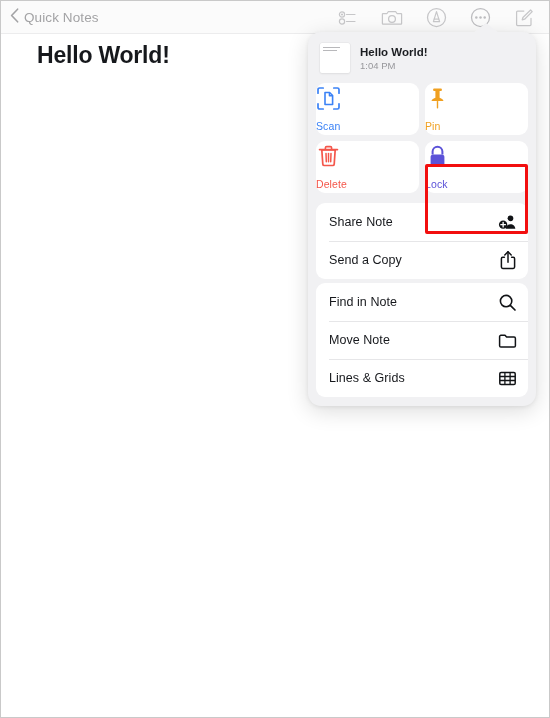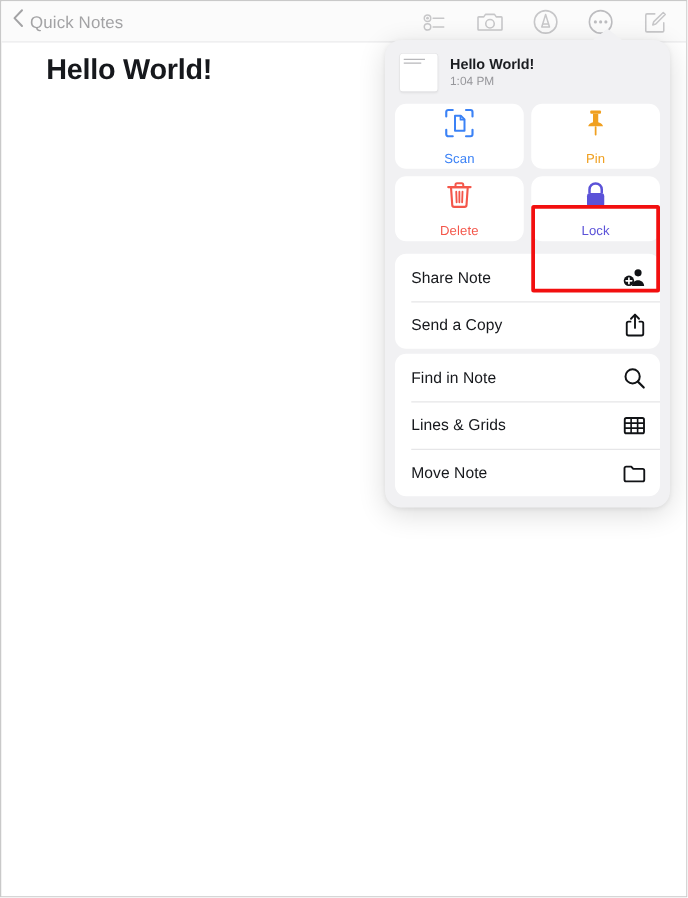--- a/index.html
+++ b/index.html
@@ -137,21 +137,20 @@
     grid-template-columns: 1fr 1fr;
     gap: 6px;
     margin-bottom: 10px;
   }
   .action-tile {
     background: #ffffff;
     border-radius: 9px;
     height: 52px;
     display: flex;
     flex-direction: column;
-    align-items: center;
     justify-content: center;
     gap: 5px;
     cursor: pointer;
     position: relative;
   }
   .action-label {
     font-size: 10.5px;
     letter-spacing: 0.1px;
   }
   .tile-scan .action-label { color: #3b82f6; }
@@ -372,41 +371,41 @@
         <span class="menu-label">Find in Note</span>
         <span class="menu-icon">
           <svg width="19" height="19" viewBox="0 0 19 19">
             <circle cx="8.1" cy="8.1" r="5.7" fill="none" stroke="#111316" stroke-width="1.6"></circle>
             <line x1="12.3" y1="12.3" x2="17" y2="17" stroke="#111316" stroke-width="1.7" stroke-linecap="round"></line>
           </svg>
         </span>
       </div>
 
       <div class="menu-row">
+        <span class="menu-label">Move Note</span>
+        <span class="menu-icon">
+          <svg width="19" height="17" viewBox="0 0 19 17">
+            <path d="M1.6 4.6 a1.3 1.3 0 0 1 1.3-1.3 H7.0 l1.6 1.8 h7.5 a1.3 1.3 0 0 1 1.3 1.3 V13.8 a1.3 1.3 0 0 1 -1.3 1.3 H2.9 a1.3 1.3 0 0 1 -1.3-1.3 z" fill="none" stroke="#111316" stroke-width="1.5" stroke-linejoin="round"></path>
+          </svg>
+        </span>
+      </div>
+
+      <div class="menu-row">
         <span class="menu-label">Lines &amp; Grids</span>
         <span class="menu-icon">
           <svg width="19" height="17" viewBox="0 0 19 17">
             <rect x="1.8" y="2.4" width="15.4" height="12.2" rx="1.3" fill="none" stroke="#111316" stroke-width="1.5"></rect>
             <line x1="1.8" y1="6.5" x2="17.2" y2="6.5" stroke="#111316" stroke-width="1.3"></line>
             <line x1="1.8" y1="10.5" x2="17.2" y2="10.5" stroke="#111316" stroke-width="1.3"></line>
             <line x1="6.9" y1="2.4" x2="6.9" y2="14.6" stroke="#111316" stroke-width="1.3"></line>
             <line x1="12.1" y1="2.4" x2="12.1" y2="14.6" stroke="#111316" stroke-width="1.3"></line>
           </svg>
         </span>
       </div>
 
-      <div class="menu-row">
-        <span class="menu-label">Move Note</span>
-        <span class="menu-icon">
-          <svg width="19" height="17" viewBox="0 0 19 17">
-            <path d="M1.6 4.6 a1.3 1.3 0 0 1 1.3-1.3 H7.0 l1.6 1.8 h7.5 a1.3 1.3 0 0 1 1.3 1.3 V13.8 a1.3 1.3 0 0 1 -1.3 1.3 H2.9 a1.3 1.3 0 0 1 -1.3-1.3 z" fill="none" stroke="#111316" stroke-width="1.5" stroke-linejoin="round"></path>
-          </svg>
-        </span>
-      </div>
-
 
     </div>
 
   </div>
 
   <div id="lock-highlight"></div>
 
 </div>
 
 </body></html>

